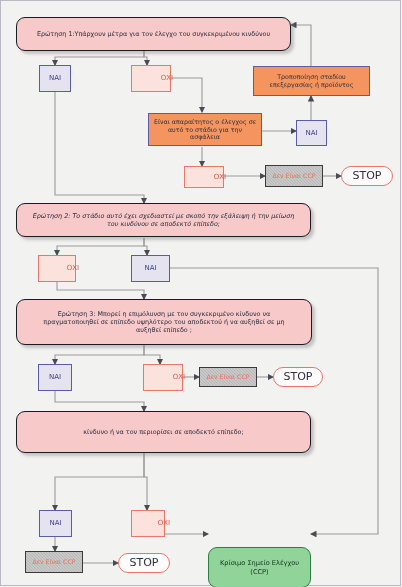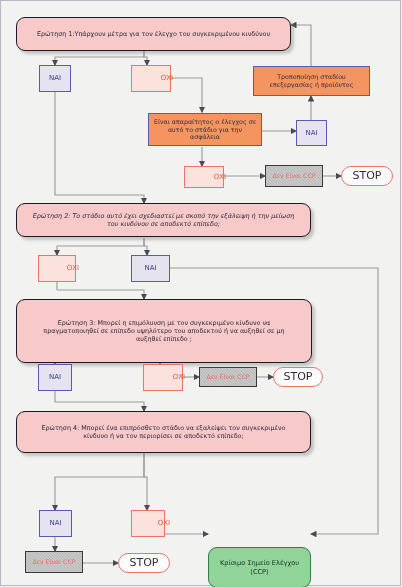--- a/index.html
+++ b/index.html
@@ -189,21 +189,21 @@
   </div>
 
   <div class="node oxi" style="left:38px;top:255px;width:38px;height:27px;">
     <span>ΟΧΙ</span>
   </div>
 
   <div class="node nai" style="left:131px;top:255px;width:39px;height:27px;">
     <span>ΝΑΙ</span>
   </div>
 
-  <div class="node qbox" style="left:16px;top:299px;width:296px;height:64px;flex-direction:column;">
+  <div class="node qbox" style="left:16px;top:299px;width:296px;height:46px;flex-direction:column;">
     <span>Ερώτηση 3: Μπορεί η επιμόλυνση με τον συγκεκριμένο κίνδυνο να</span>
     <span>πραγματοποιηθεί   σε επίπεδο υψηλότερο του αποδεκτού ή να αυξηθεί σε μη</span>
     <span>αυξηθεί επίπεδο ;</span>
   </div>
 
   <div class="node nai" style="left:38px;top:364px;width:34px;height:27px;">
     <span>ΝΑΙ</span>
   </div>
 
   <div class="node oxi" style="left:143px;top:364px;width:40px;height:27px;">
@@ -212,21 +212,20 @@
 
   <div class="node nccp" style="left:199px;top:367px;width:58px;height:20px;">
     <span>Δεν Είναι CCP</span>
   </div>
 
   <div class="node stop" style="left:273px;top:367px;width:50px;height:20px;">
     <span>STOP</span>
   </div>
 
   <div class="node qbox" style="left:16px;top:411px;width:295px;height:42px;flex-direction:column;">
-    <span>Ερώτηση 4: Μπορεί ένα επιπρόσθετο στάδιο να εξαλείψει τον συγκεκριμένο</span>
     <span>κίνδυνο ή να τον περιορίσει σε αποδεκτό επίπεδο;</span>
   </div>
 
   <div class="node nai" style="left:39px;top:510px;width:33px;height:27px;">
     <span>ΝΑΙ</span>
   </div>
 
   <div class="node oxi" style="left:131px;top:510px;width:33px;height:27px;">
     <span>ΟΧΙ</span>
   </div>

